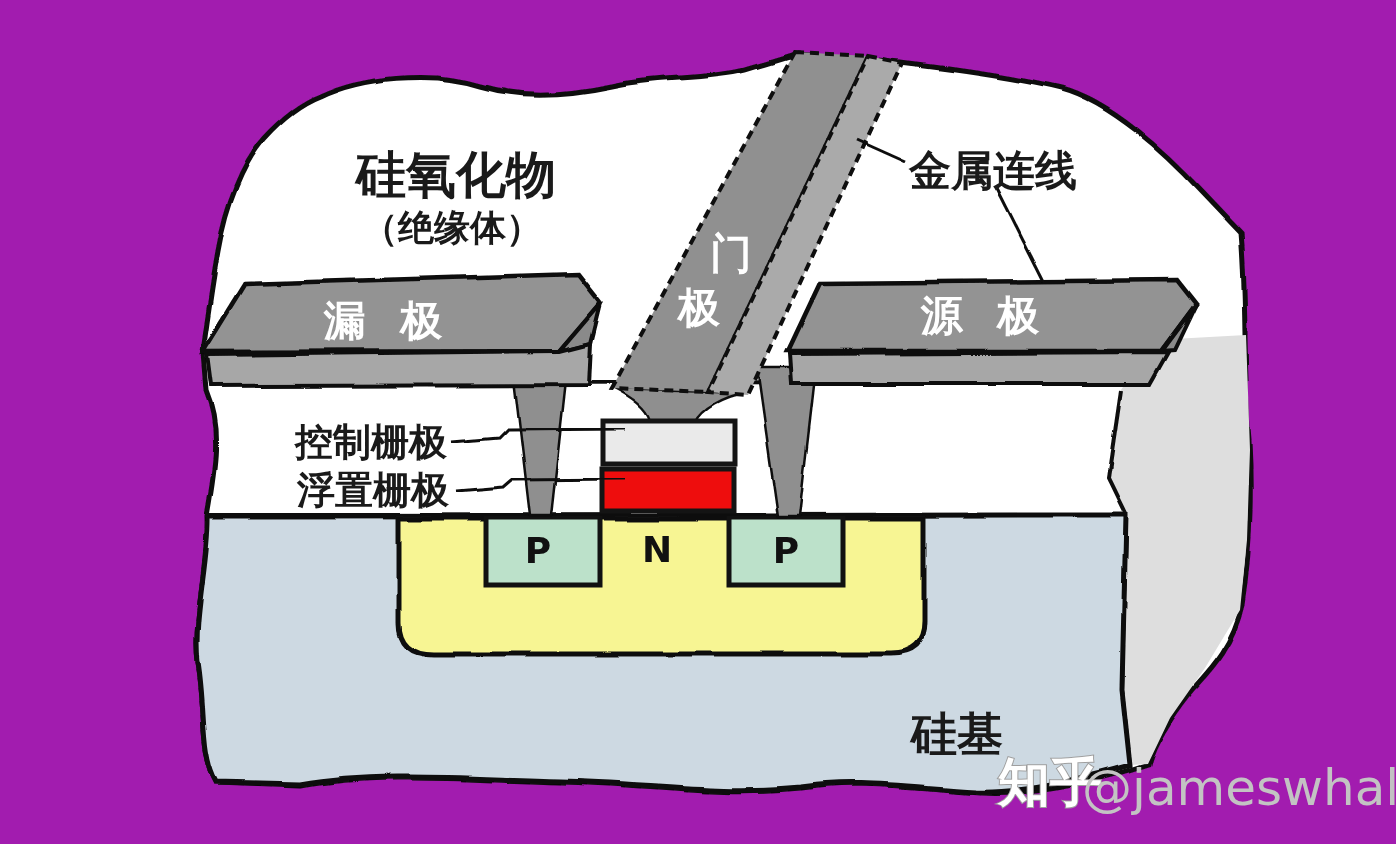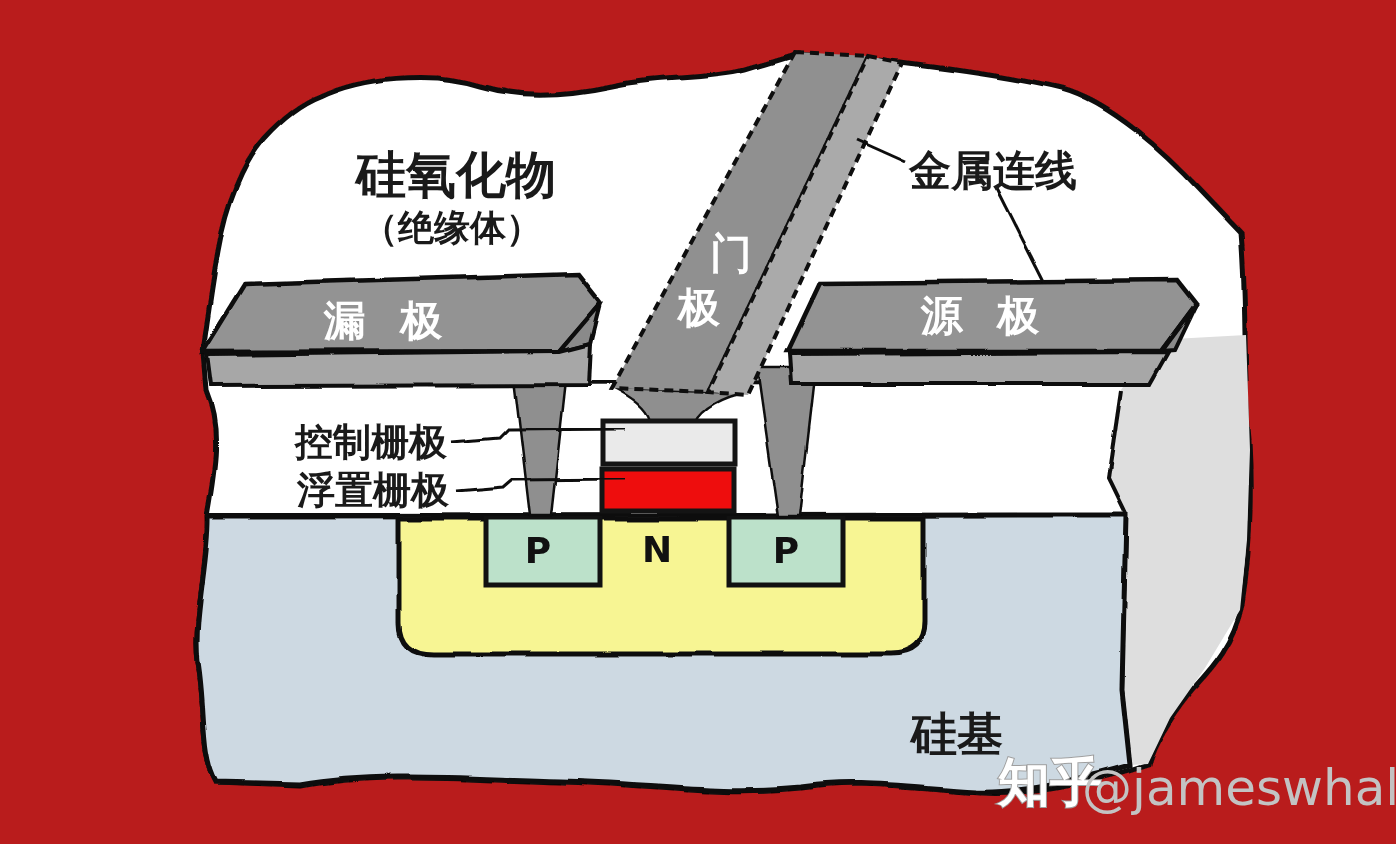--- a/index.html
+++ b/index.html
@@ -1,17 +1,17 @@
 <!DOCTYPE html>
 <html><head>
 <meta charset="utf-8">
 <style>
   html,body{margin:0;padding:0;background:#ffffff;}
   #stage{
-    position:relative;width:1396px;height:844px;background:#b91c1c;overflow:hidden;
+    position:relative;width:1396px;height:844px;background:#a21caf;overflow:hidden;
     font-family:"DejaVu Sans","Liberation Sans",sans-serif;
   }
   svg{position:absolute;left:0;top:0;}
   text{font-family:"DejaVu Sans","Liberation Sans",sans-serif;}
   .cjk-big   {font-size:50px;font-weight:bold;fill:#1a1a1a;}
   .cjk-note  {font-size:36px;font-weight:600;fill:#1a1a1a;}
   .cjk-metal {font-size:42px;font-weight:bold;fill:#1a1a1a;}
   .cjk-bar   {font-size:42px;font-weight:bold;fill:#ffffff;letter-spacing:10px;}
   .cjk-gate  {font-size:42px;font-weight:bold;fill:#ffffff;}
   .cjk-side  {font-size:38px;font-weight:600;fill:#1a1a1a;}

